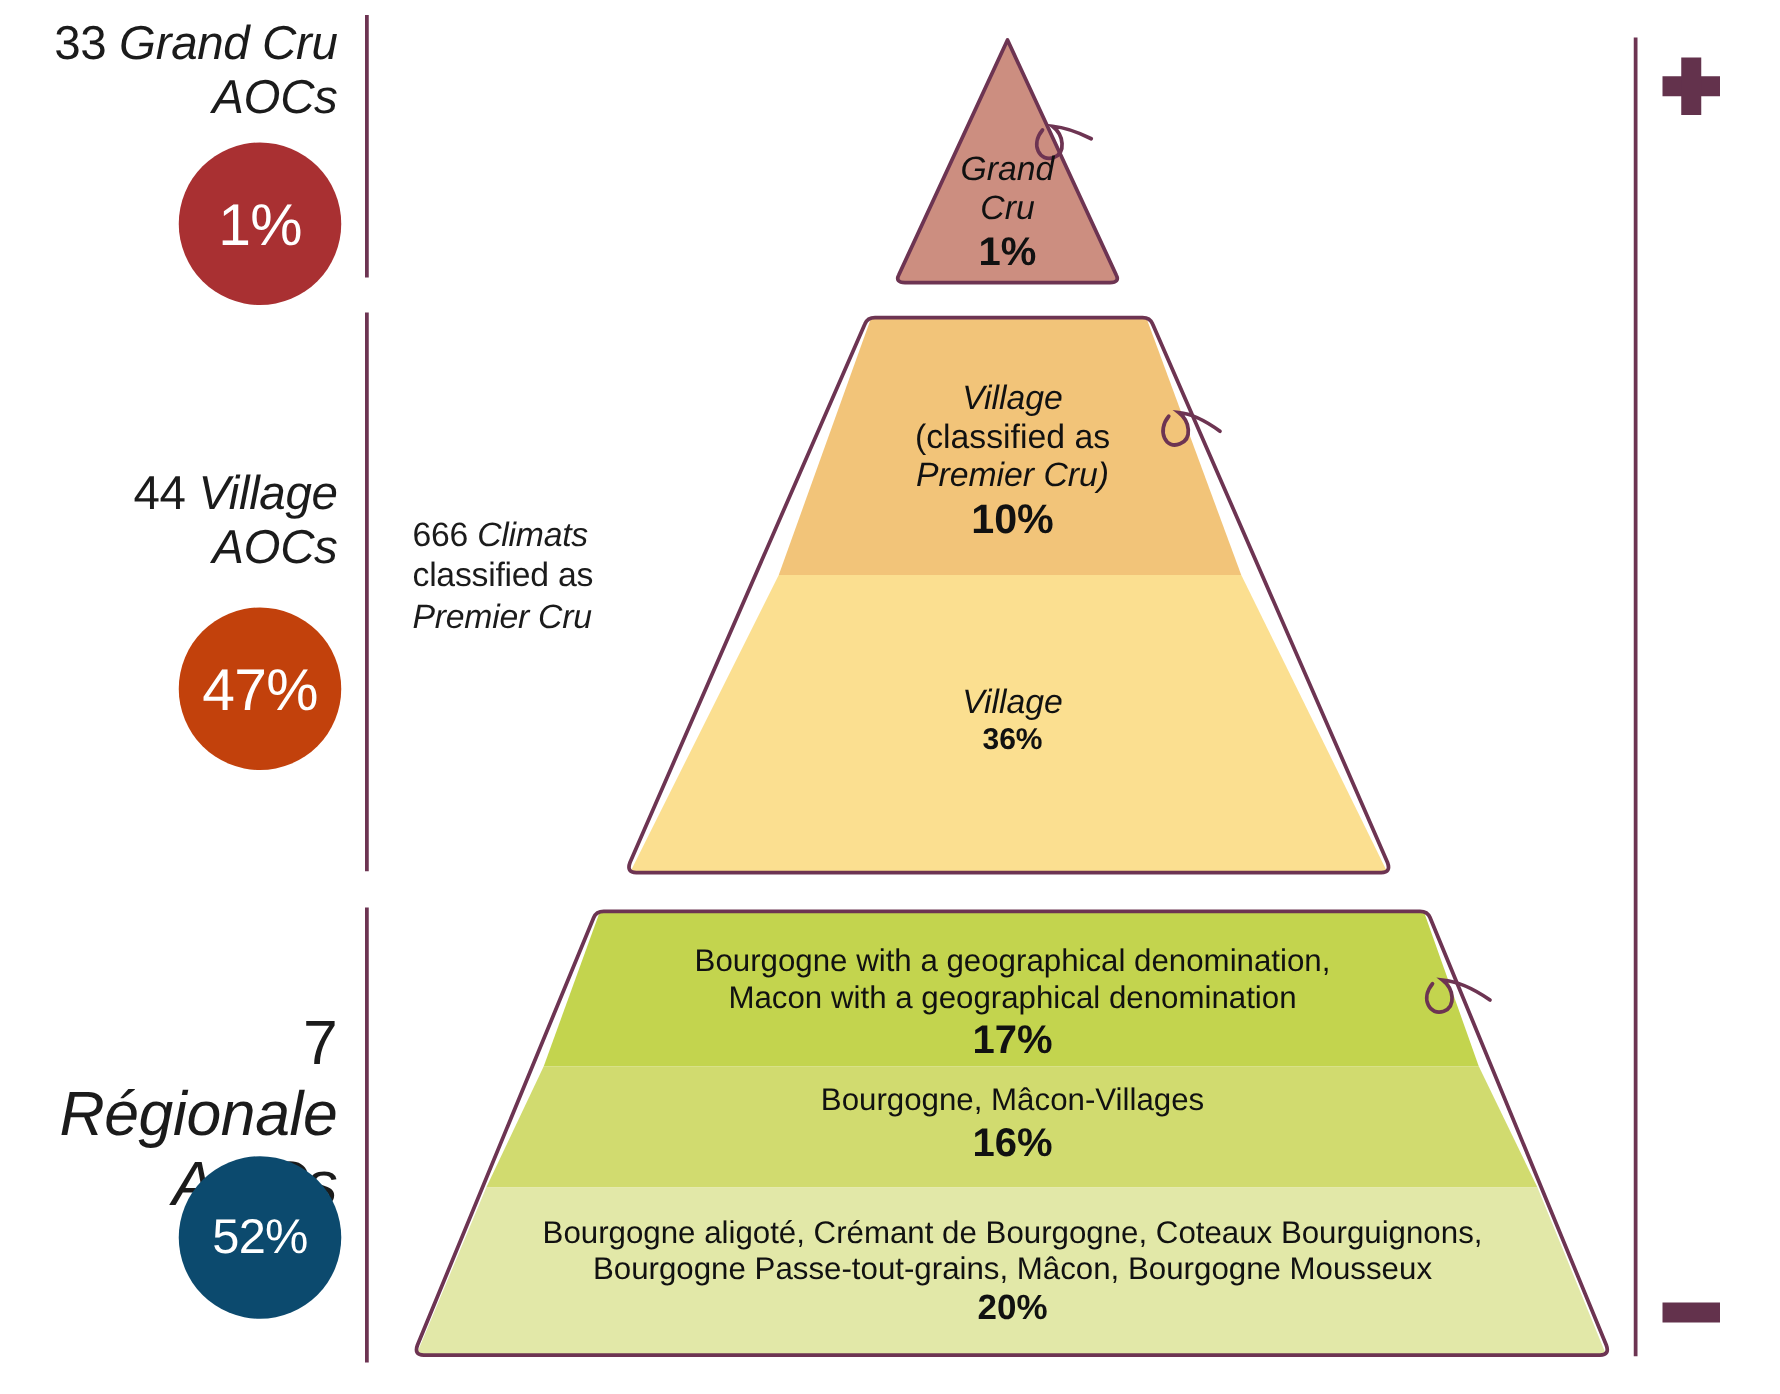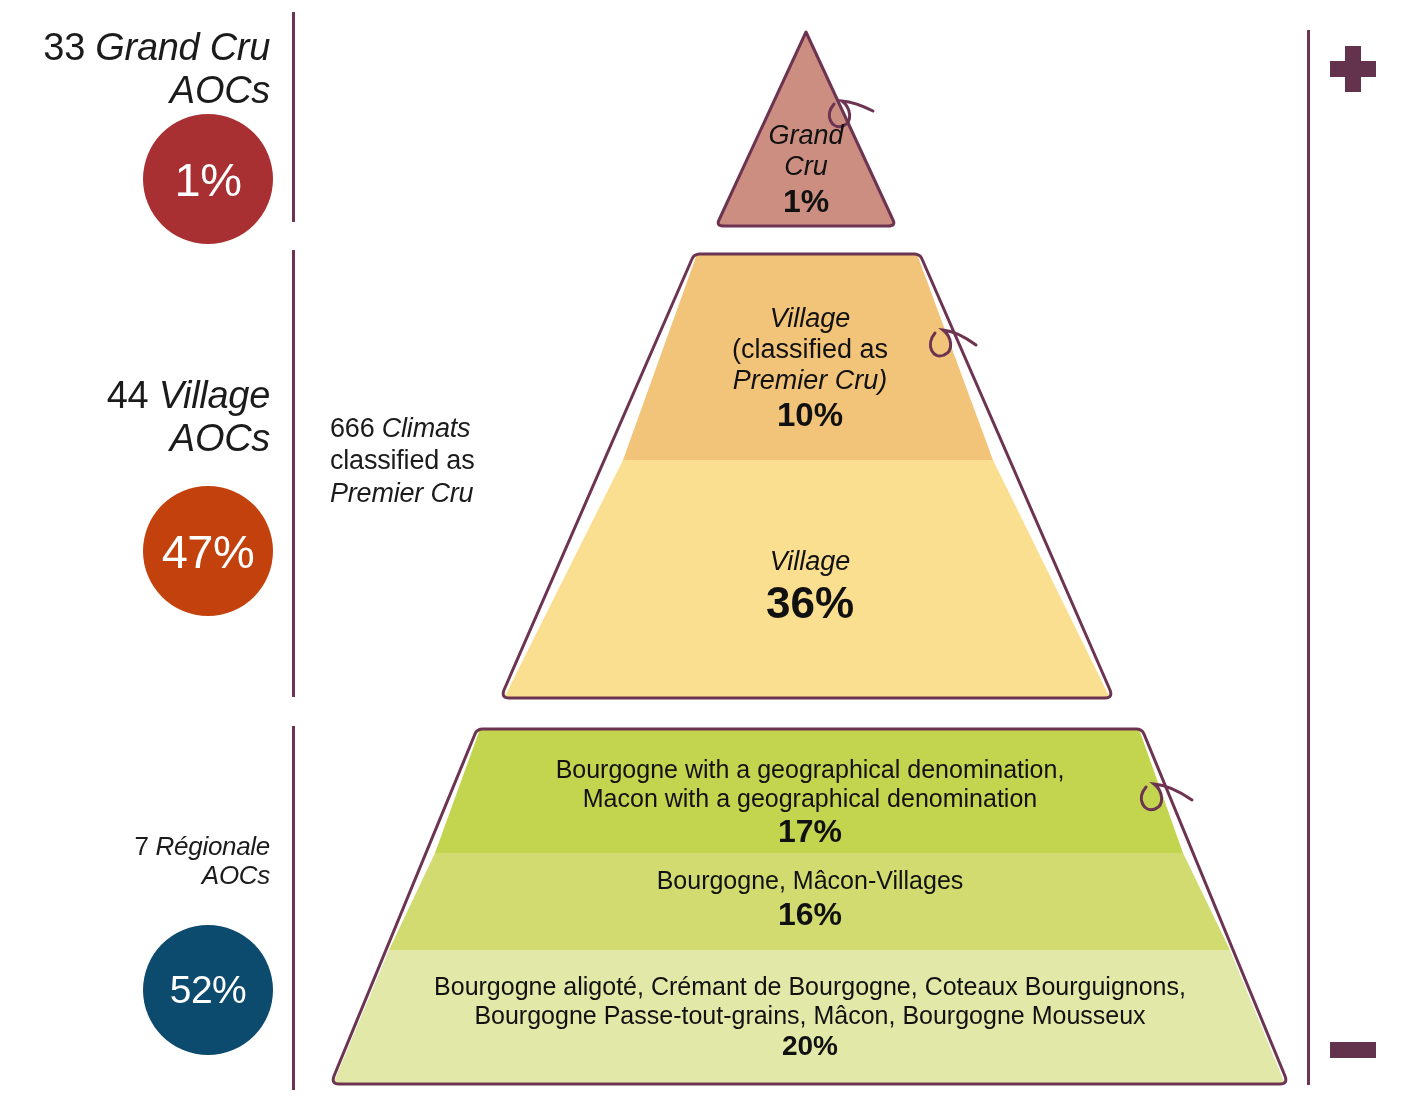--- a/index.html
+++ b/index.html
@@ -103,39 +103,39 @@
     display: block;
     font-weight: bold;
     margin-top: 1px;
   }
 </style>
 </head>
 <body>
 
 <div id="stage">
 
-  <div class="left-label" style="left:20px; top:26px; width:250px; font-size:38px;">
+  <div class="left-label" style="left:20px; top:14px; width:250px; font-size:38px;">
     <span class="plain">33</span>
     <span>Grand Cru</span><br>
     <span>AOCs</span>
   </div>
   <div class="pct-circle" style="left:143px; top:114px; width:130px; height:130px; background:#A93032; font-size:47px;">
     <span>1%</span>
   </div>
 
   <div class="left-label" style="left:20px; top:374px; width:250px; font-size:38px;">
     <span class="plain">44</span>
     <span>Village</span><br>
     <span>AOCs</span>
   </div>
   <div class="pct-circle" style="left:143px; top:486px; width:130px; height:130px; background:#c2410c; font-size:47px;">
     <span>47%</span>
   </div>
 
-  <div class="left-label" style="left:20px; top:832px; width:250px; font-size:26px;">
+  <div class="left-label" style="left:20px; top:806px; width:250px; font-size:50px;">
     <span class="plain">7</span>
     <span>Régionale</span><br>
     <span>AOCs</span>
   </div>
   <div class="pct-circle" style="left:143px; top:925px; width:130px; height:130px; background:#0c4a6e; font-size:39px;">
     <span>52%</span>
   </div>
 
   <div class="vrule" style="left:292px; top:12px; height:210px;"></div>
   <div class="vrule" style="left:292px; top:250px; height:447px;"></div>
@@ -192,21 +192,21 @@
 
   <div class="band-text" style="left:690px; top:303px; width:240px; font-size:27px;">
     <span class="it">Village</span><br>
     <span>(classified as</span><br>
     <span class="it">Premier Cru)</span>
     <span class="pct" style="font-size:33px;">10%</span>
   </div>
 
   <div class="band-text" style="left:700px; top:546px; width:220px; font-size:27px;">
     <span class="it">Village</span>
-    <span class="pct" style="font-size:44px;">36%</span>
+    <span class="pct" style="font-size:24px;">36%</span>
   </div>
 
   <div class="band-text" style="left:460px; top:755px; width:700px; font-size:25px;">
     <span>Bourgogne with a geographical denomination,</span><br>
     <span>Macon with a geographical denomination</span>
     <span class="pct" style="font-size:32px;">17%</span>
   </div>
 
   <div class="band-text" style="left:460px; top:866px; width:700px; font-size:25px;">
     <span>Bourgogne, Mâcon-Villages</span>

